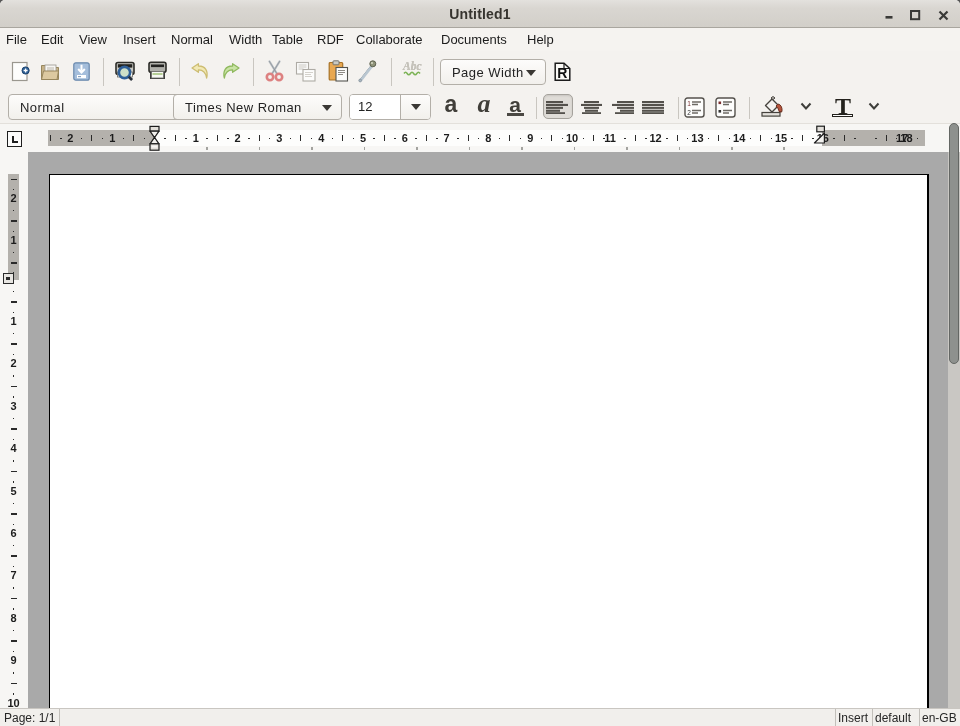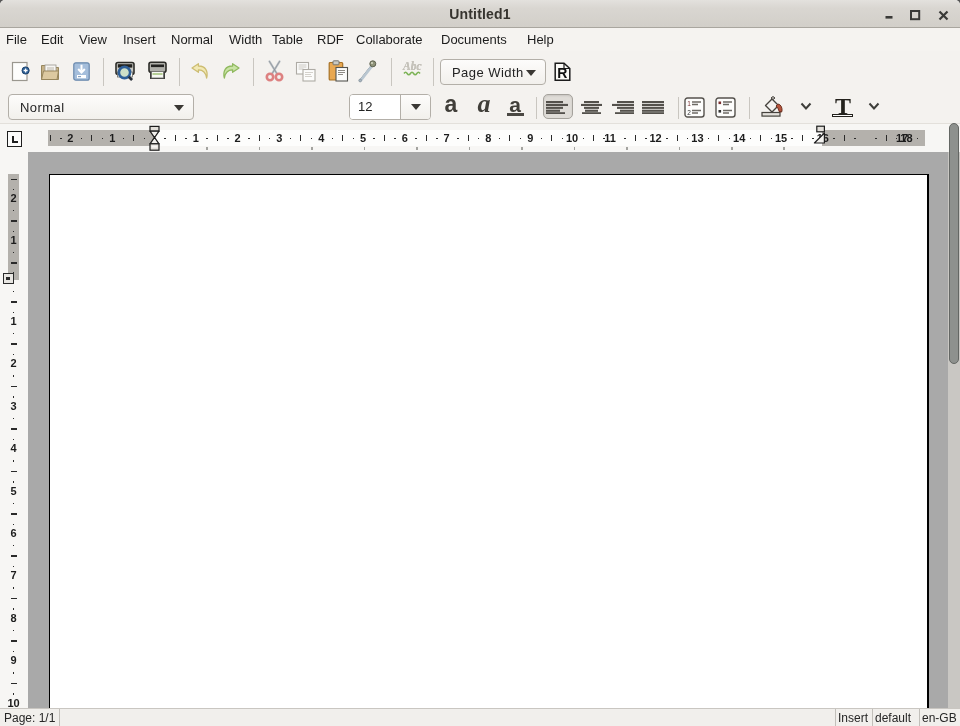--- a/index.html
+++ b/index.html
@@ -163,20 +163,24 @@
 <svg class="ic" style="left:553px;top:62px" width="20" height="20" viewBox="0 0 20 20">
  <path d="M2.2 1.2 H11 L16.8 6.5 V18.2 H2.2 Z" fill="#fbfaf7" stroke="#1c1c1c" stroke-width="1.5"></path>
  <path d="M11 1.2 V6.5 H16.8" fill="none" stroke="#1c1c1c" stroke-width="1.2"></path>
  <text x="4.2" y="16" font-family="'Liberation Sans',sans-serif" font-weight="bold" font-size="14" fill="#111">R</text>
 </svg>
 
 <div id="tb2"></div>
 
 <div class="combo" style="left:8px;top:94px;width:186px">
       <span class="ctext">Normal</span>
+      <span class="carrow"></span>
+    </div>
+<div class="combo" style="left:173px;top:94px;width:169px">
+      <span class="ctext">Times New Roman</span>
       <span class="carrow"></span>
     </div>
 <div class="sizecombo" style="left:349px;top:94px;width:82px">
   <div class="sizeentry">12</div>
       <div class="sizebtn">
         <span class="carrow" style="position:static"></span>
       </div>
 </div>
 
 <div class="fmt" style="left:440px;top:92px;width:22px;font-weight:bold;font-size:23px">a</div>

